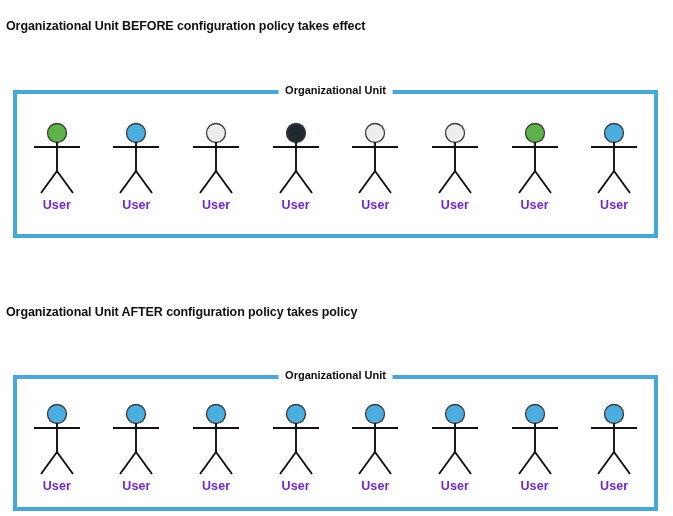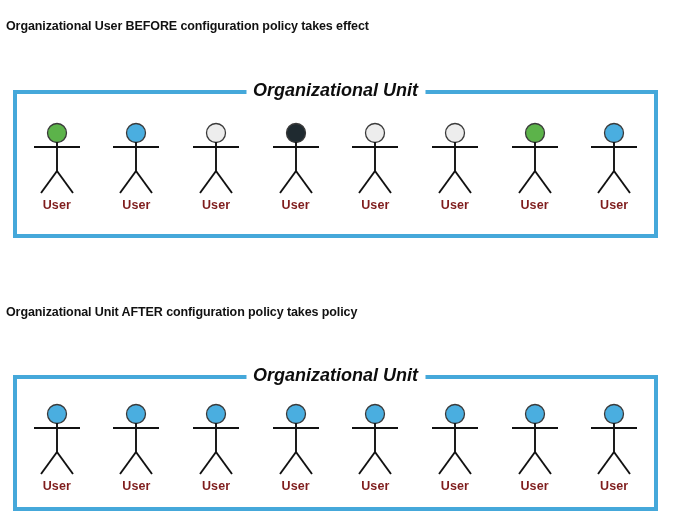--- a/index.html
+++ b/index.html
@@ -47,26 +47,25 @@
     height: 136px;
   }
 
   .ou-legend {
     position: absolute;
     top: -13px;
     left: 50%;
     transform: translateX(-50%);
     background: #ffffff;
     padding: 0 7px;
-    font-size: 18px;
+    font-size: 11px;
     font-weight: bold;
     color: #0d0d0d;
     white-space: nowrap;
     line-height: 19px;
-    font-style: italic;
   }
 
   
   .figure-row {
     position: absolute;
     left: 0;
     right: 0;
     display: flex;
     justify-content: space-around;
     align-items: flex-start;
@@ -82,28 +81,28 @@
   }
 
   .figure-glyph {
     display: block;
   }
 
   .figure-label {
     margin-top: 1px;
     font-size: 12.5px;
     font-weight: bold;
-    color: #7f1d1d;
+    color: #6d28d9;
     letter-spacing: 0.1px;
   }
 </style>
 </head>
 <body>
 
-<div class="heading" id="heading-before">Organizational User BEFORE configuration policy takes effect</div>
+<div class="heading" id="heading-before">Organizational Unit BEFORE configuration policy takes effect</div>
 
 <div class="ou-box" id="ou-box-before">
   <div class="ou-legend">Organizational Unit</div>
   <div class="figure-row" id="figure-row-before">
       <div class="figure">
         <svg width="56" height="76" viewBox="0 0 56 76" class="figure-glyph">
           <circle cx="28" cy="12" r="9.5" fill="#5cb34a" stroke="#3a3a3a" stroke-width="1.3"></circle>
           <line x1="5" y1="26" x2="51" y2="26" stroke="#111111" stroke-width="1.9" stroke-linecap="butt"></line>
           <line x1="28" y1="21" x2="28" y2="50" stroke="#111111" stroke-width="1.9" stroke-linecap="butt"></line>
           <line x1="28" y1="50" x2="12" y2="72" stroke="#111111" stroke-width="1.9" stroke-linecap="butt"></line>

